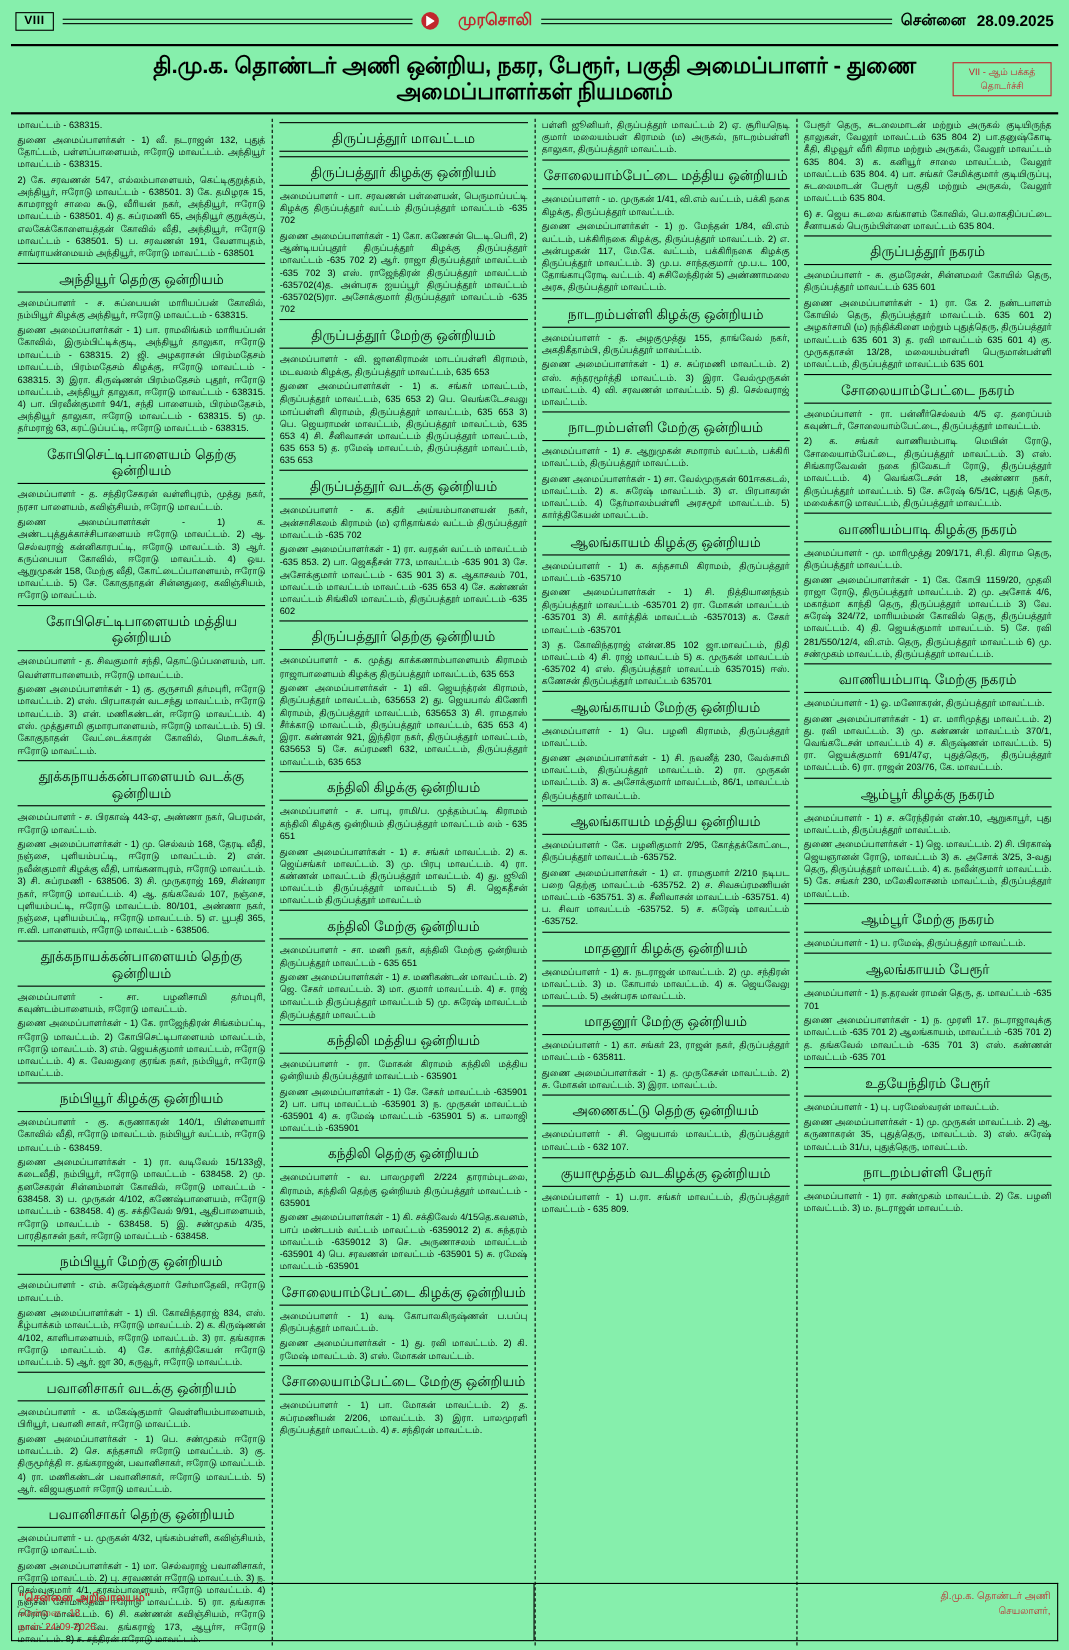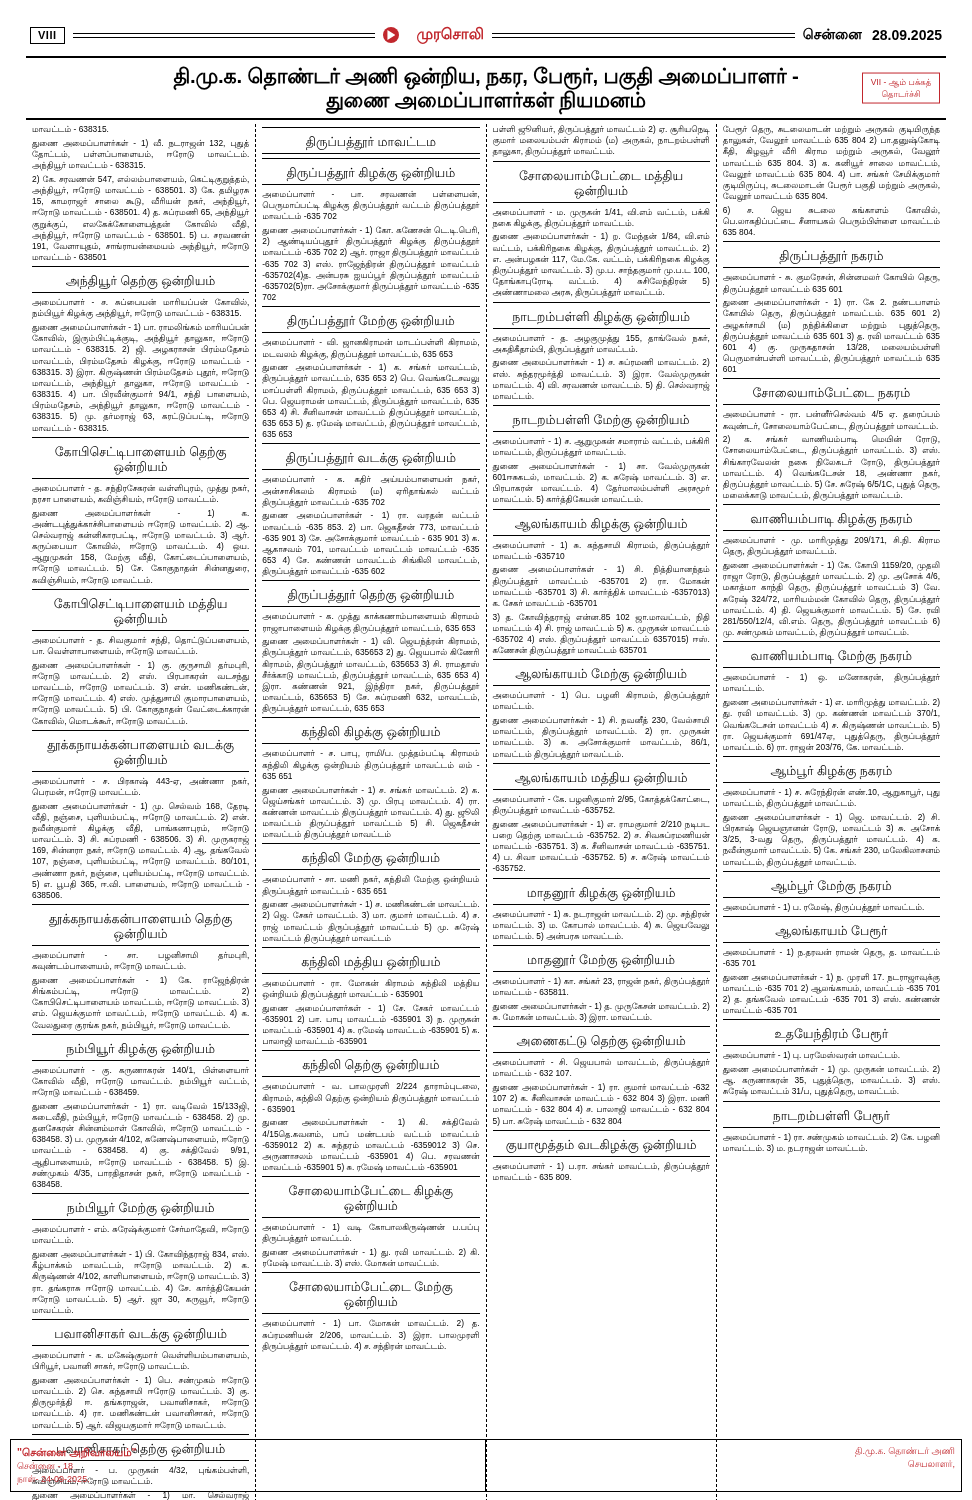--- a/index.html
+++ b/index.html
@@ -4,24 +4,24 @@
 <style>
   html, body {
     margin: 0;
     padding: 0;
     background: #d9d9d9;
     font-family: "Liberation Sans", sans-serif;
   }
   .page {
     width: 972px;
     height: 1500px;
-    background: #ffffff;
+    background: #86efac;
     position: relative;
     box-sizing: border-box;
-    padding: 16px;
+    padding: 0;
     overflow: hidden;
   }
   
   .masthead {
     height: 38px;
     display: flex;
     align-items: center;
     padding: 0 14px;
     box-sizing: border-box;
     position: relative;
@@ -93,21 +93,21 @@
     position: absolute;
     right: 6px;
     top: 50%;
     transform: translateY(-50%);
     border: 1px solid #c1272d;
     color: #c1272d;
     font-size: 8.5px;
     line-height: 1.35;
     text-align: center;
     padding: 3px 5px;
-    width: 78px;
+    width: 90px;
     box-sizing: border-box;
   }
   
   .cols {
     display: flex;
     margin: 4px 10px 10px 10px;
     height: 1388px;
     box-sizing: border-box;
   }
   .col {
@@ -335,21 +335,20 @@
         <p class="body">அமைப்பாளர் - 1) சு. நடராஜன் மாவட்டம். 2) மு. சந்திரன் மாவட்டம். 3) ம. கோபால் மாவட்டம். 4) சு. ஜெயவேலு மாவட்டம். 5) அன்பரசு மாவட்டம்.</p>
         <hr class="hr-thin">
         <div class="sec-head">மாதனூர் மேற்கு ஒன்றியம்</div>
         <hr class="hr-thin">
         <p class="body">அமைப்பாளர் - 1) கா. சங்கர் 23, ராஜன் நகர், திருப்பத்தூர் மாவட்டம் - 635811.</p>
         <p class="body">துணை அமைப்பாளர்கள் - 1) த. முருகேசன் மாவட்டம். 2) சு. மோகன் மாவட்டம். 3) இரா. மாவட்டம்.</p>
         <hr class="hr-thin">
         <div class="sec-head">அணைகட்டு தெற்கு ஒன்றியம்</div>
         <hr class="hr-thin">
         <p class="body">அமைப்பாளர் - சி. ஜெயபால் மாவட்டம், திருப்பத்தூர் மாவட்டம் - 632 107.</p>
-        <p class="body">துணை அமைப்பாளர்கள் - 1) ரா. குமார் மாவட்டம் -632 107 2) க. சீனிவாசன் மாவட்டம் - 632 804 3) இரா. மணி மாவட்டம் - 632 804 4) ச. பாலாஜி மாவட்டம் - 632 804 5) பா. சுரேஷ் மாவட்டம் - 632 804</p>
         <hr class="hr-thin">
         <div class="sec-head">குயாமூத்தம் வடகிழக்கு ஒன்றியம்</div>
         <hr class="hr-thin">
         <p class="body">அமைப்பாளர் - 1) ப.ரா. சங்கர் மாவட்டம், திருப்பத்தூர் மாவட்டம் - 635 809.</p>
       </div>
     <div class="col" id="c3">
         <p class="body">பேரூர் தெரு, சுடலைமாடன் மற்றும் அருகல் குடியிருந்த தாலுகள், வேலூர் மாவட்டம் 635 804 2) பா.தனுஷ்கோடி கீதி, கிழவூர் வீரி கிராம மற்றும் அருகல், வேலூர் மாவட்டம் 635 804. 3) க. கனியூர் சாலை மாவட்டம், வேலூர் மாவட்டம் 635 804. 4) பா. சங்கர் சேமிக்குமார் குடியிருப்பு, சுடலைமாடன் பேரூர் பகுதி மற்றும் அருகல், வேலூர் மாவட்டம் 635 804.</p>
         <p class="body">6) ச. ஜெய சுடலை கங்காளம் கோவில், பெ.லாகதிப்பட்டை சீனாயகல் பெரும்பிள்ளை மாவட்டம் 635 804.</p>
         <hr class="hr-thin">
         <div class="sec-head">திருப்பத்தூர் நகரம்</div>

